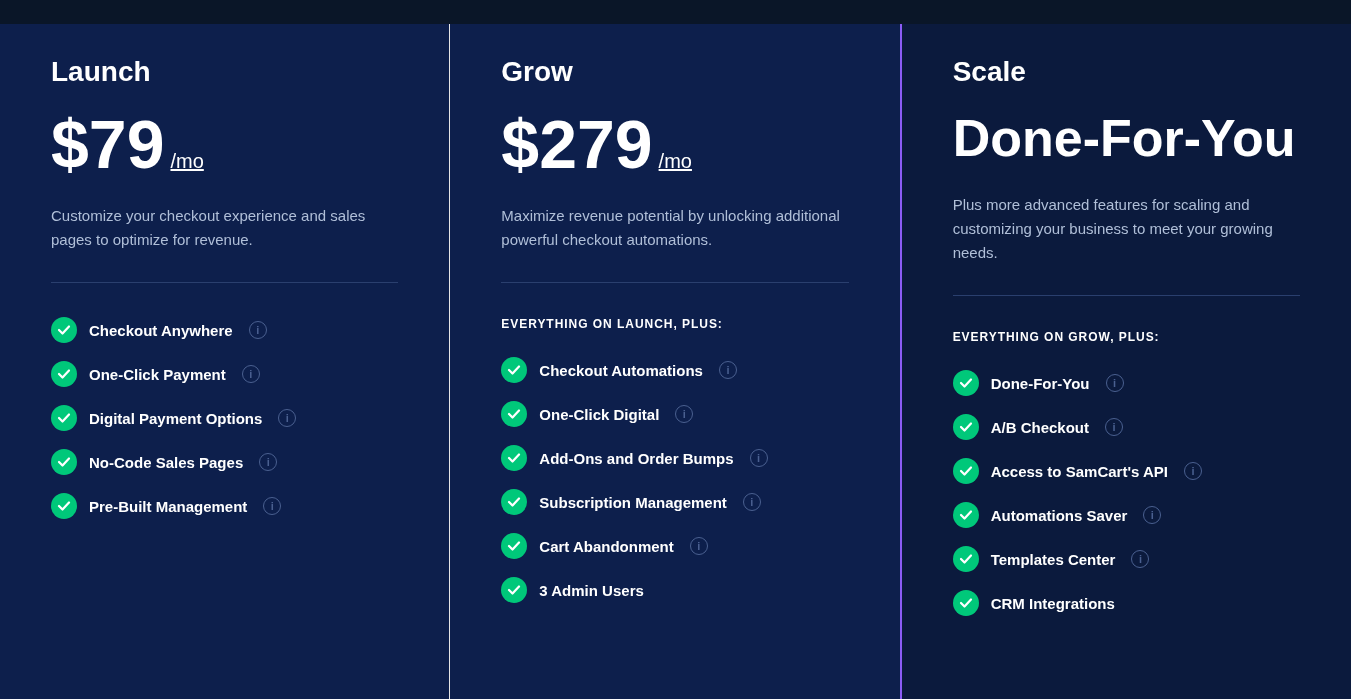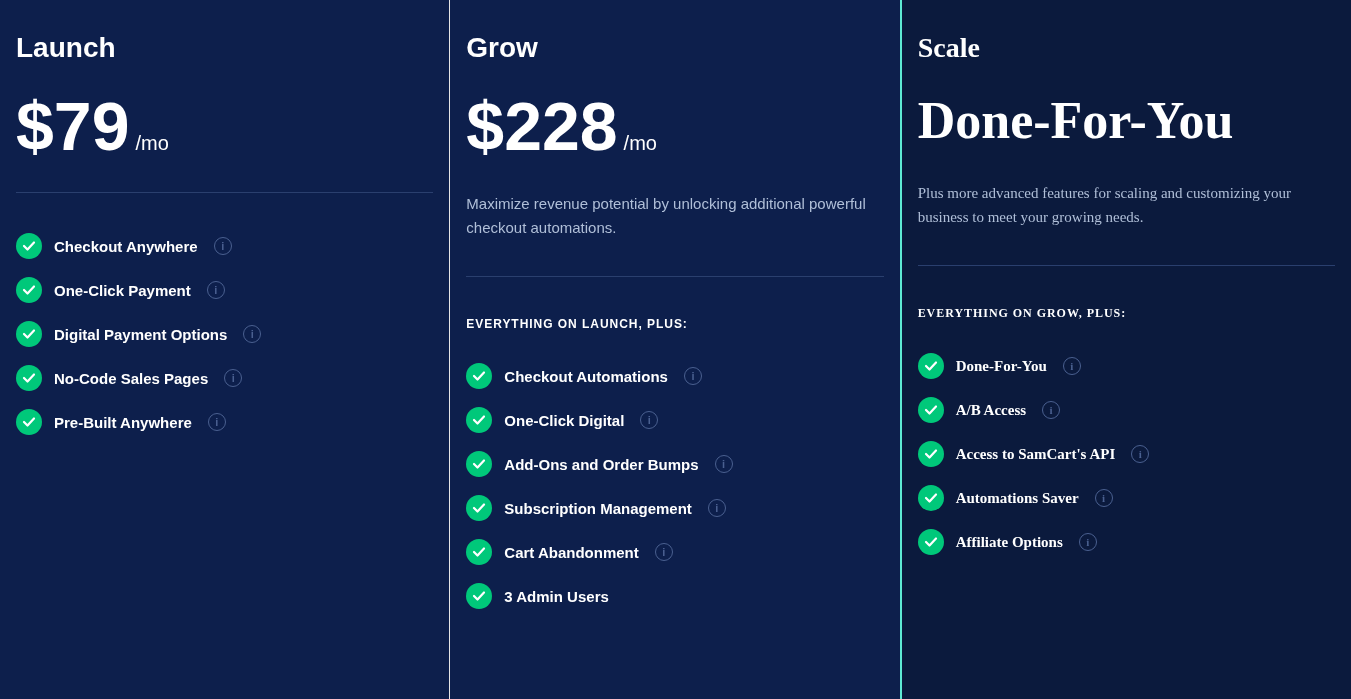--- a/index.html
+++ b/index.html
@@ -18,39 +18,39 @@
     }
 
     .pricing-container {
       display: flex;
       width: 1351px;
       min-height: 699px;
     }
 
     .pricing-card {
       flex: 1;
-      padding: 32px 16px;
+      padding: 32px 51px;
       display: flex;
       flex-direction: column;
-      gap: 12px;
+      gap: 6px;
+      margin-top: 24px;
     }
 
     .card-launch {
       background: #0d1f4c;
     }
 
     .card-grow {
       background: #0d1f4c;
       border-left: 1px solid #e5e5e5;
     }
 
     .card-scale {
       background: #0b1a3d;
-      border-left: 2px solid #5eead4;
-      font-family: Liberation Serif, serif;
+      border-left: 2px solid #8b5cf6;
     }
 
     .plan-name {
       font-size: 28px;
       font-weight: 700;
       color: #ffffff;
       margin-bottom: 16px;
     }
 
     .price-row {
@@ -64,20 +64,21 @@
       font-size: 68px;
       font-weight: 900;
       color: #ffffff;
       line-height: 1;
     }
 
     .price-period {
       font-size: 20px;
       font-weight: 500;
       color: #ffffff;
+      text-decoration: underline;
     }
 
     .price-done-for-you {
       font-size: 52px;
       font-weight: 900;
       color: #ffffff;
       line-height: 1.1;
       margin-bottom: 20px;
     }
 
@@ -160,20 +161,21 @@
 <body>
 
 <div class="pricing-container">
 
   <div class="pricing-card card-launch">
     <div class="plan-name">Launch</div>
     <div class="price-row">
       <span class="price-amount">$79</span>
       <span class="price-period">/mo</span>
     </div>
+    <p class="plan-description">Customize your checkout experience and sales pages to optimize for revenue.</p>
     <hr class="divider">
     <ul class="features-list">
       <li class="feature-item">
         <div class="check-icon">
           <svg viewBox="0 0 14 14" fill="none">
               <polyline points="2,7 5.5,10.5 12,3.5" stroke="white" stroke-width="2.2" stroke-linecap="round" stroke-linejoin="round"></polyline>
             </svg>
         </div>
         <span class="feature-text">Checkout Anywhere</span>
         <div class="info-icon">
@@ -212,32 +214,32 @@
         <div class="info-icon">
             <span>i</span>
           </div>
       </li>
       <li class="feature-item">
         <div class="check-icon">
           <svg viewBox="0 0 14 14" fill="none">
               <polyline points="2,7 5.5,10.5 12,3.5" stroke="white" stroke-width="2.2" stroke-linecap="round" stroke-linejoin="round"></polyline>
             </svg>
         </div>
-        <span class="feature-text">Pre-Built Anywhere</span>
+        <span class="feature-text">Pre-Built Management</span>
         <div class="info-icon">
             <span>i</span>
           </div>
       </li>
     </ul>
   </div>
 
   <div class="pricing-card card-grow">
     <div class="plan-name">Grow</div>
     <div class="price-row">
-      <span class="price-amount">$228</span>
+      <span class="price-amount">$279</span>
       <span class="price-period">/mo</span>
     </div>
     <p class="plan-description">Maximize revenue potential by unlocking additional powerful checkout automations.</p>
     <hr class="divider">
     <div class="section-label">EVERYTHING ON LAUNCH, PLUS:</div>
     <ul class="features-list">
       <li class="feature-item">
         <div class="check-icon">
           <svg viewBox="0 0 14 14" fill="none">
               <polyline points="2,7 5.5,10.5 12,3.5" stroke="white" stroke-width="2.2" stroke-linecap="round" stroke-linejoin="round"></polyline>
@@ -320,21 +322,21 @@
         <div class="info-icon">
             <span>i</span>
           </div>
       </li>
       <li class="feature-item">
         <div class="check-icon">
           <svg viewBox="0 0 14 14" fill="none">
               <polyline points="2,7 5.5,10.5 12,3.5" stroke="white" stroke-width="2.2" stroke-linecap="round" stroke-linejoin="round"></polyline>
             </svg>
         </div>
-        <span class="feature-text">A/B Access</span>
+        <span class="feature-text">A/B Checkout</span>
         <div class="info-icon">
             <span>i</span>
           </div>
       </li>
       <li class="feature-item">
         <div class="check-icon">
           <svg viewBox="0 0 14 14" fill="none">
               <polyline points="2,7 5.5,10.5 12,3.5" stroke="white" stroke-width="2.2" stroke-linecap="round" stroke-linejoin="round"></polyline>
             </svg>
         </div>
@@ -353,20 +355,28 @@
         <div class="info-icon">
             <span>i</span>
           </div>
       </li>
       <li class="feature-item">
         <div class="check-icon">
           <svg viewBox="0 0 14 14" fill="none">
               <polyline points="2,7 5.5,10.5 12,3.5" stroke="white" stroke-width="2.2" stroke-linecap="round" stroke-linejoin="round"></polyline>
             </svg>
         </div>
-        <span class="feature-text">Affiliate Options</span>
-        <div class="info-icon">
-            <span>i</span>
-          </div>
+        <span class="feature-text">Templates Center</span>
+        <div class="info-icon">
+            <span>i</span>
+          </div>
+      </li>
+      <li class="feature-item">
+        <div class="check-icon">
+          <svg viewBox="0 0 14 14" fill="none">
+              <polyline points="2,7 5.5,10.5 12,3.5" stroke="white" stroke-width="2.2" stroke-linecap="round" stroke-linejoin="round"></polyline>
+            </svg>
+        </div>
+        <span class="feature-text">CRM Integrations</span>
       </li>
     </ul>
   </div>
 </div>
 
 </body></html>

